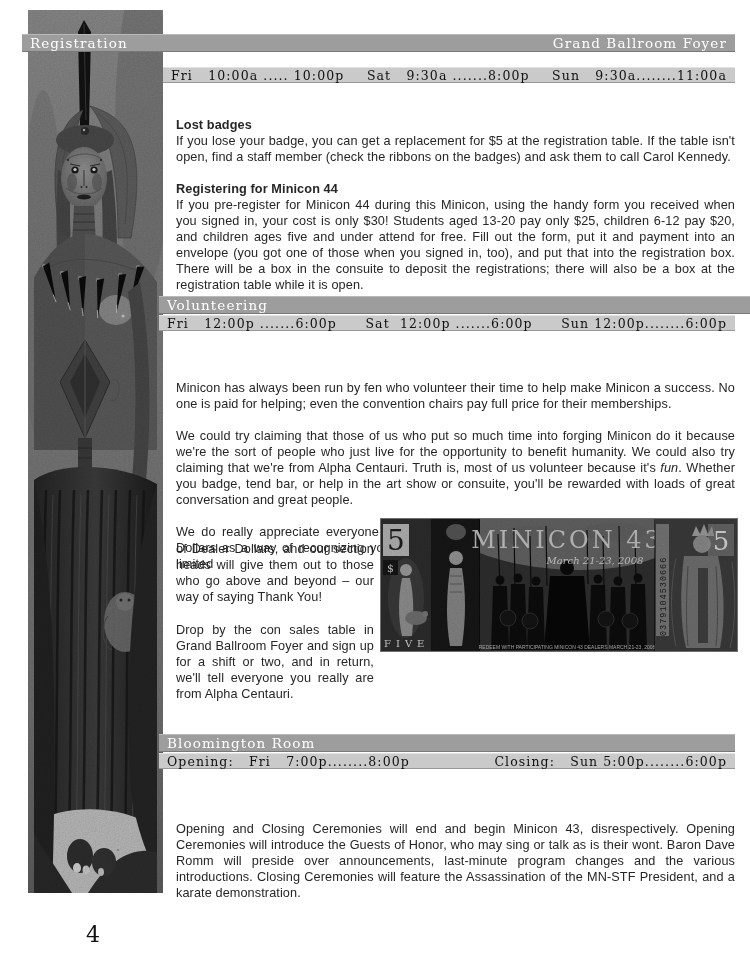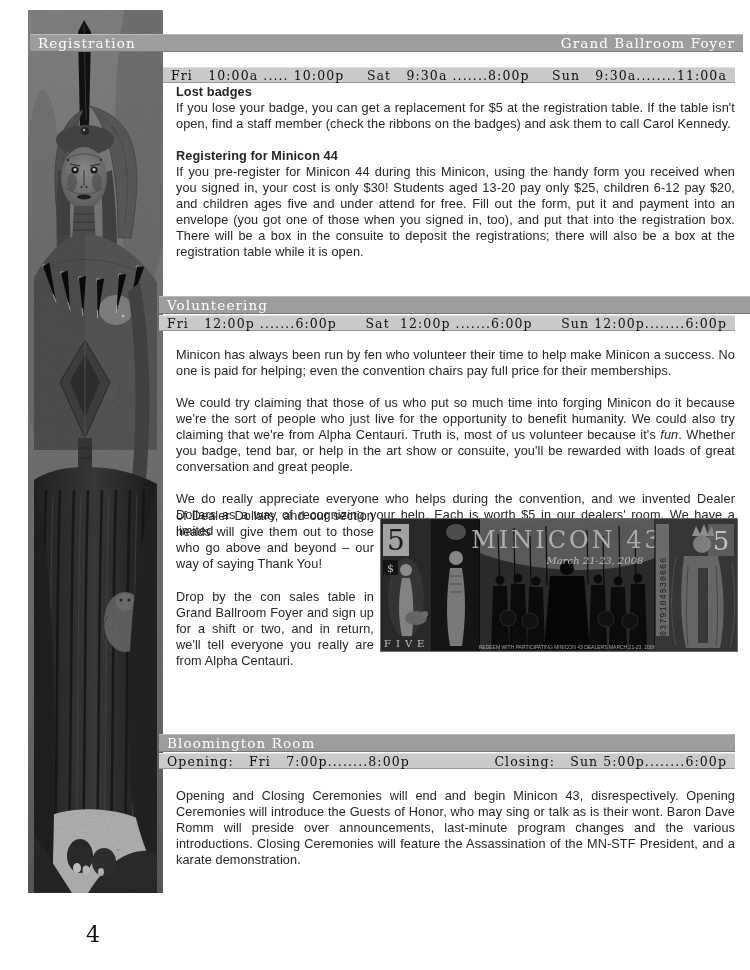--- a/index.html
+++ b/index.html
@@ -9,27 +9,27 @@
   .bar{position:absolute;display:flex;justify-content:space-between;align-items:center;
        padding:0 8px;box-sizing:border-box;z-index:3;}
   .header-bar{background:#9d9d9d;color:#ffffff;height:18px;
        border-top:1px solid #b9b9b9;border-bottom:1px solid #787878;}
   .time-bar{background:#cacaca;color:#101010;height:16px;
        border-top:1px solid #e2e2e2;border-bottom:1px solid #989898;}
   .deco{font-family:"DejaVu Serif",serif;letter-spacing:1.1px;}
   .header-bar .deco{font-size:13.5px;}
   .time-bar .deco{font-size:12.5px;}
   .hours{white-space:pre;}
-  .reg-header{left:22px;top:34px;width:713px;margin-left:8px;}
+  .reg-header{left:22px;top:34px;width:713px;}
   .reg-times{left:163px;top:67px;width:572px;}
   .vol-header{left:159px;top:296px;width:656px;}
   .vol-times{left:159px;top:315px;width:576px;}
   .cer-header{left:159px;top:734px;width:576px;}
   .cer-times{left:159px;top:753px;width:576px;}
-  .text-block{position:absolute;z-index:2;color:#262626;}
+  .text-block{position:absolute;z-index:2;color:#262626;margin-top:33px;}
   .text-block p{margin:0 0 16px 0;font-size:12.7px;line-height:16px;text-align:justify;
        letter-spacing:0.1px;}
   .text-block p.head{font-weight:bold;margin:0;}
   .justify-all{text-align-last:justify;}
   .reg-text{left:176px;top:84px;width:559px;}
   .vol-text{left:176px;top:347px;width:559px;}
   .vol-narrow{left:176px;top:508px;width:198px;}
   .vol-narrow p{margin-bottom:17px;}
   .cer-text{left:176px;top:788px;width:559px;}
   .bill{position:absolute;left:380px;top:518px;width:358px;height:134px;z-index:2;}

